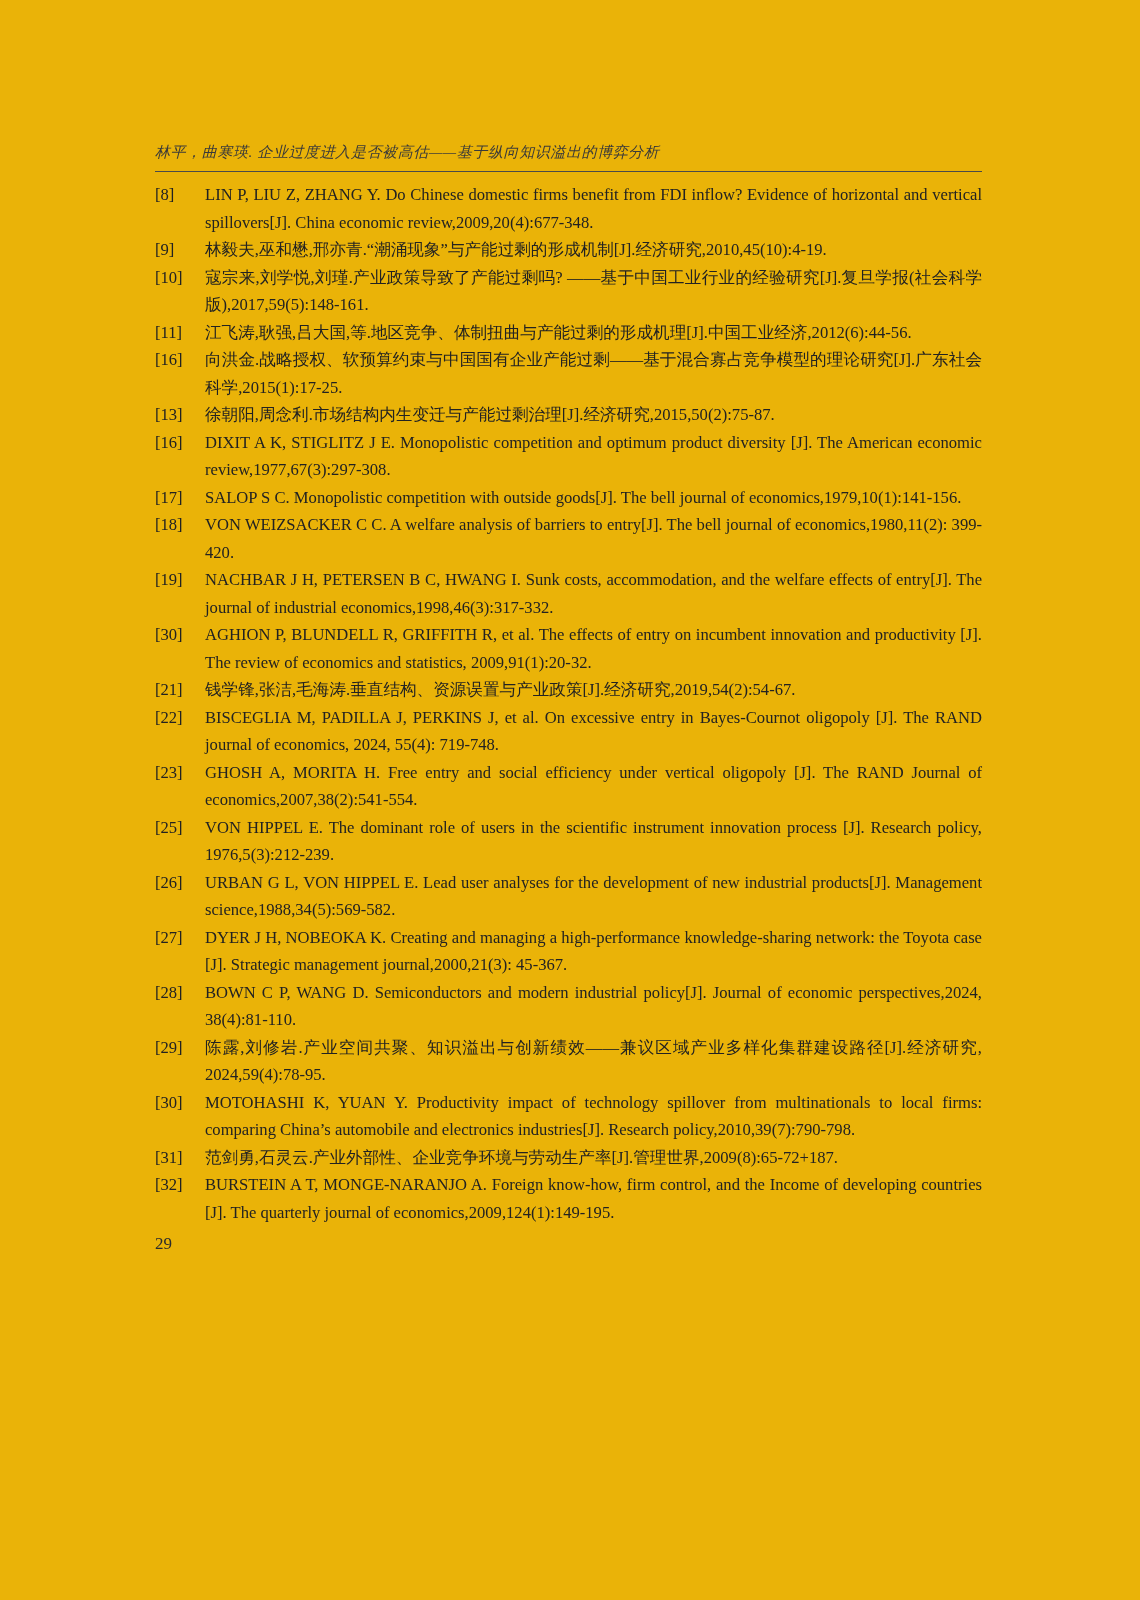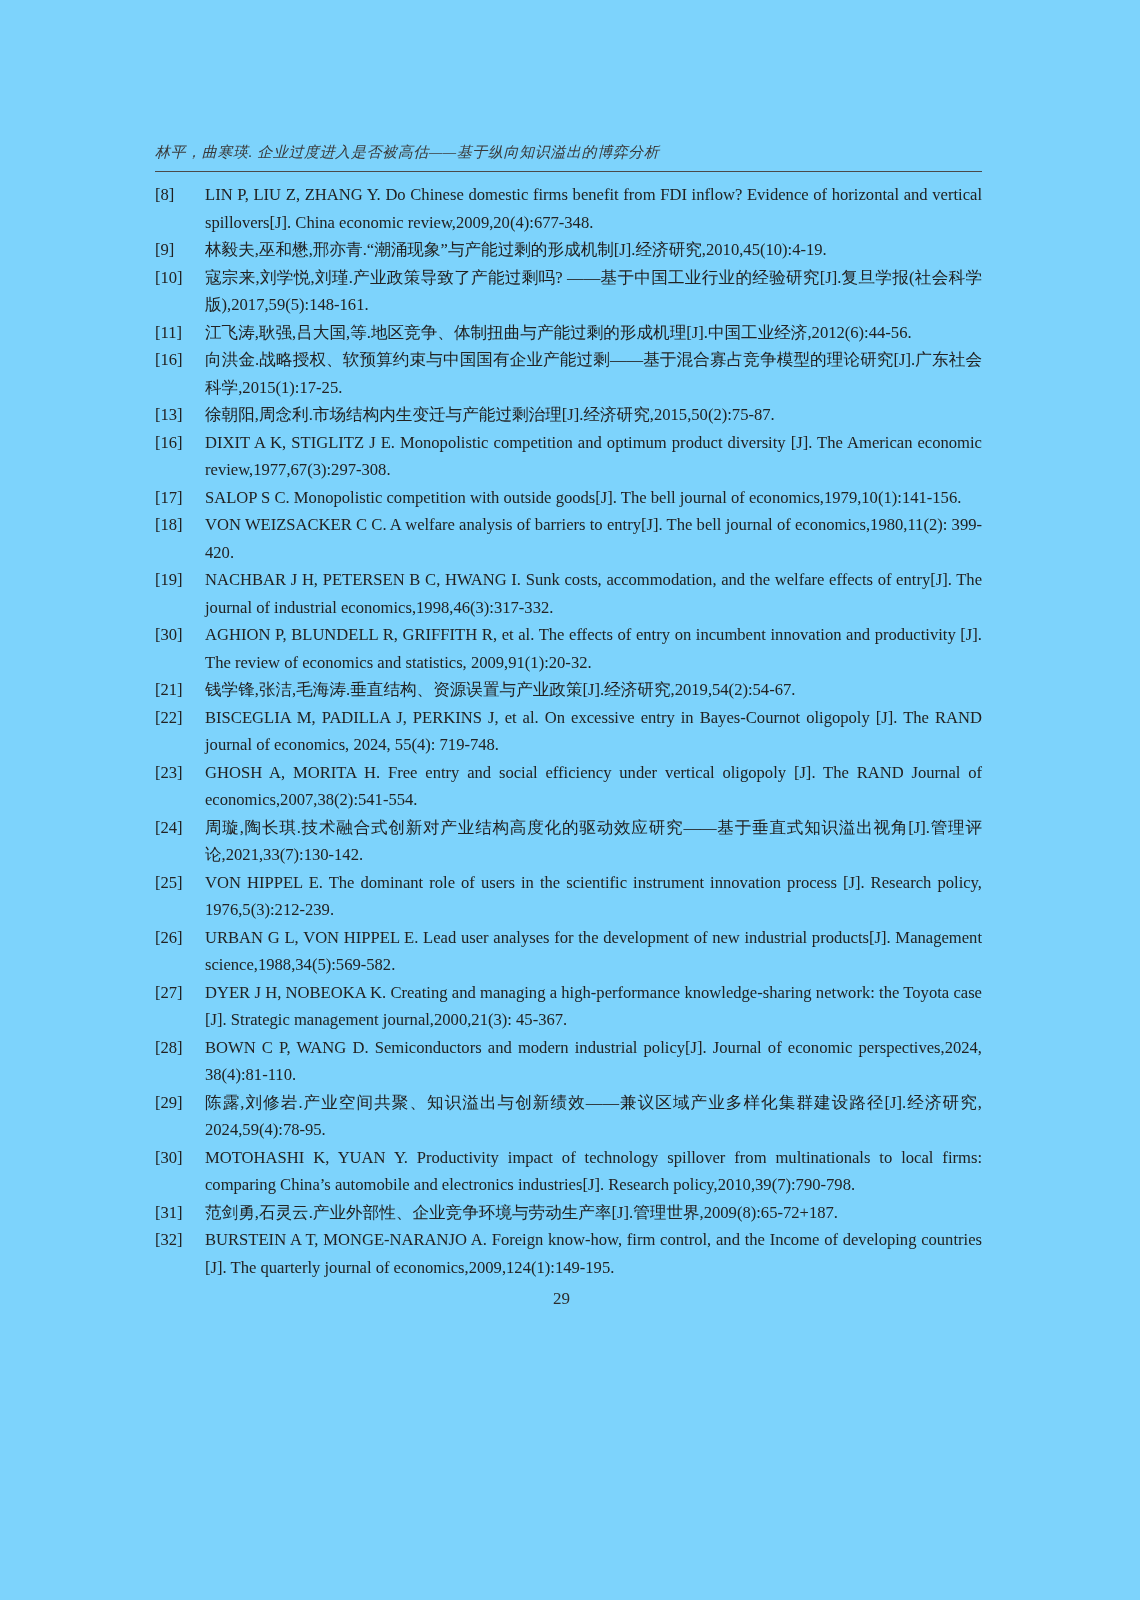--- a/index.html
+++ b/index.html
@@ -1,21 +1,21 @@
 <!DOCTYPE html>
 <html><head>
 <meta charset="utf-8">
 <style>
   html, body { margin: 0; padding: 0; background: #ffffff; }
   .page {
     position: relative;
     width: 1140px;
     height: 1600px;
     margin: 0 auto;
-    background: #7dd3fc;
+    background: #eab308;
     box-sizing: border-box;
     padding: 143px 158px 0 155px;
     font-family: "Liberation Serif", "DejaVu Serif", serif;
     color: #222222;
     overflow: hidden;
   }
   .running-header {
     font-size: 15px;
     font-style: italic;
     color: #3a3a3a;
@@ -40,21 +40,21 @@
     white-space: nowrap;
   }
   .ref-text {
     flex: 1;
     text-align: justify;
     text-justify: inter-word;
   }
   .page-number {
     margin-top: 8px;
     padding-right: 14px;
-    text-align: center;
+    text-align: left;
     font-size: 17px;
     color: #2c2c2c;
   }
 </style>
 </head>
 <body>
 
 <div class="page">
   <div class="running-header">
     <span>林平，曲寒瑛. 企业过度进入是否被高估——基于纵向知识溢出的博弈分析</span>
@@ -126,24 +126,20 @@
   <li class="ref-item">
     <span class="ref-num">[22]</span>
     <span class="ref-text">BISCEGLIA M, PADILLA J, PERKINS J, et al. On excessive entry in Bayes-Cournot oligopoly [J]. The RAND journal of economics, 2024, 55(4): 719-748.</span>
   </li>
 
   <li class="ref-item">
     <span class="ref-num">[23]</span>
     <span class="ref-text">GHOSH A, MORITA H. Free entry and social efficiency under vertical oligopoly [J]. The RAND Journal of economics,2007,38(2):541-554.</span>
   </li>
 
-  <li class="ref-item">
-    <span class="ref-num">[24]</span>
-    <span class="ref-text">周璇,陶长琪.技术融合式创新对产业结构高度化的驱动效应研究——基于垂直式知识溢出视角[J].管理评论,2021,33(7):130-142.</span>
-  </li>
 
   <li class="ref-item">
     <span class="ref-num">[25]</span>
     <span class="ref-text">VON HIPPEL E. The dominant role of users in the scientific instrument innovation process [J]. Research policy, 1976,5(3):212-239.</span>
   </li>
 
   <li class="ref-item">
     <span class="ref-num">[26]</span>
     <span class="ref-text">URBAN G L, VON HIPPEL E. Lead user analyses for the development of new industrial products[J]. Management science,1988,34(5):569-582.</span>
   </li>

